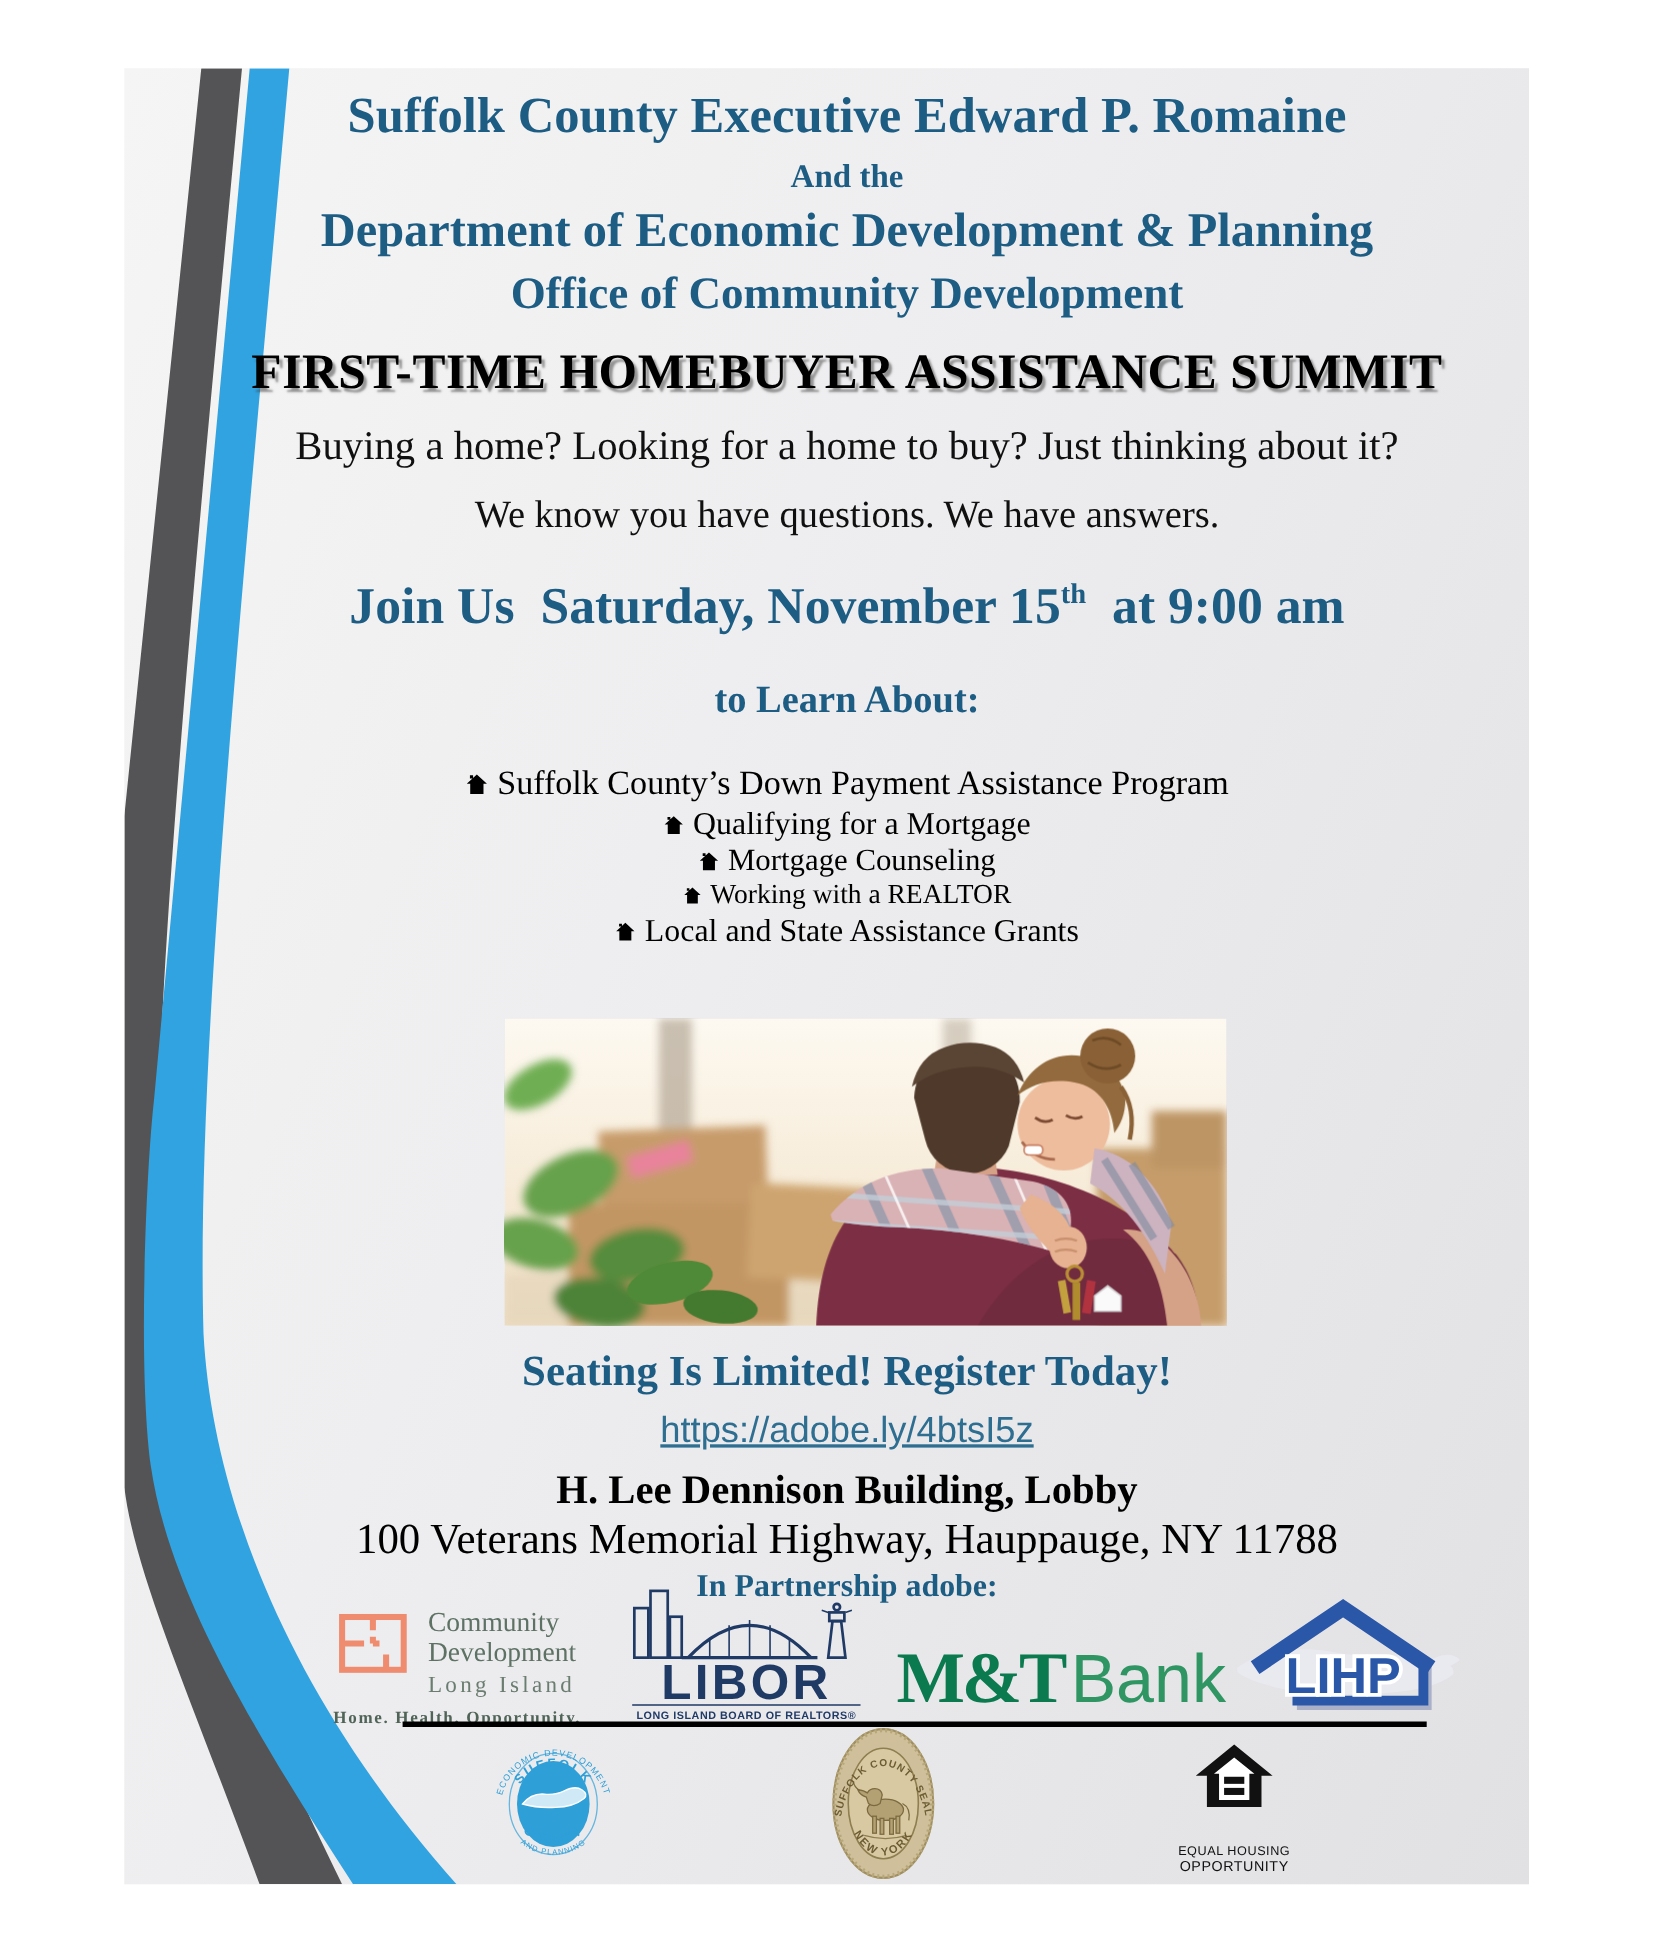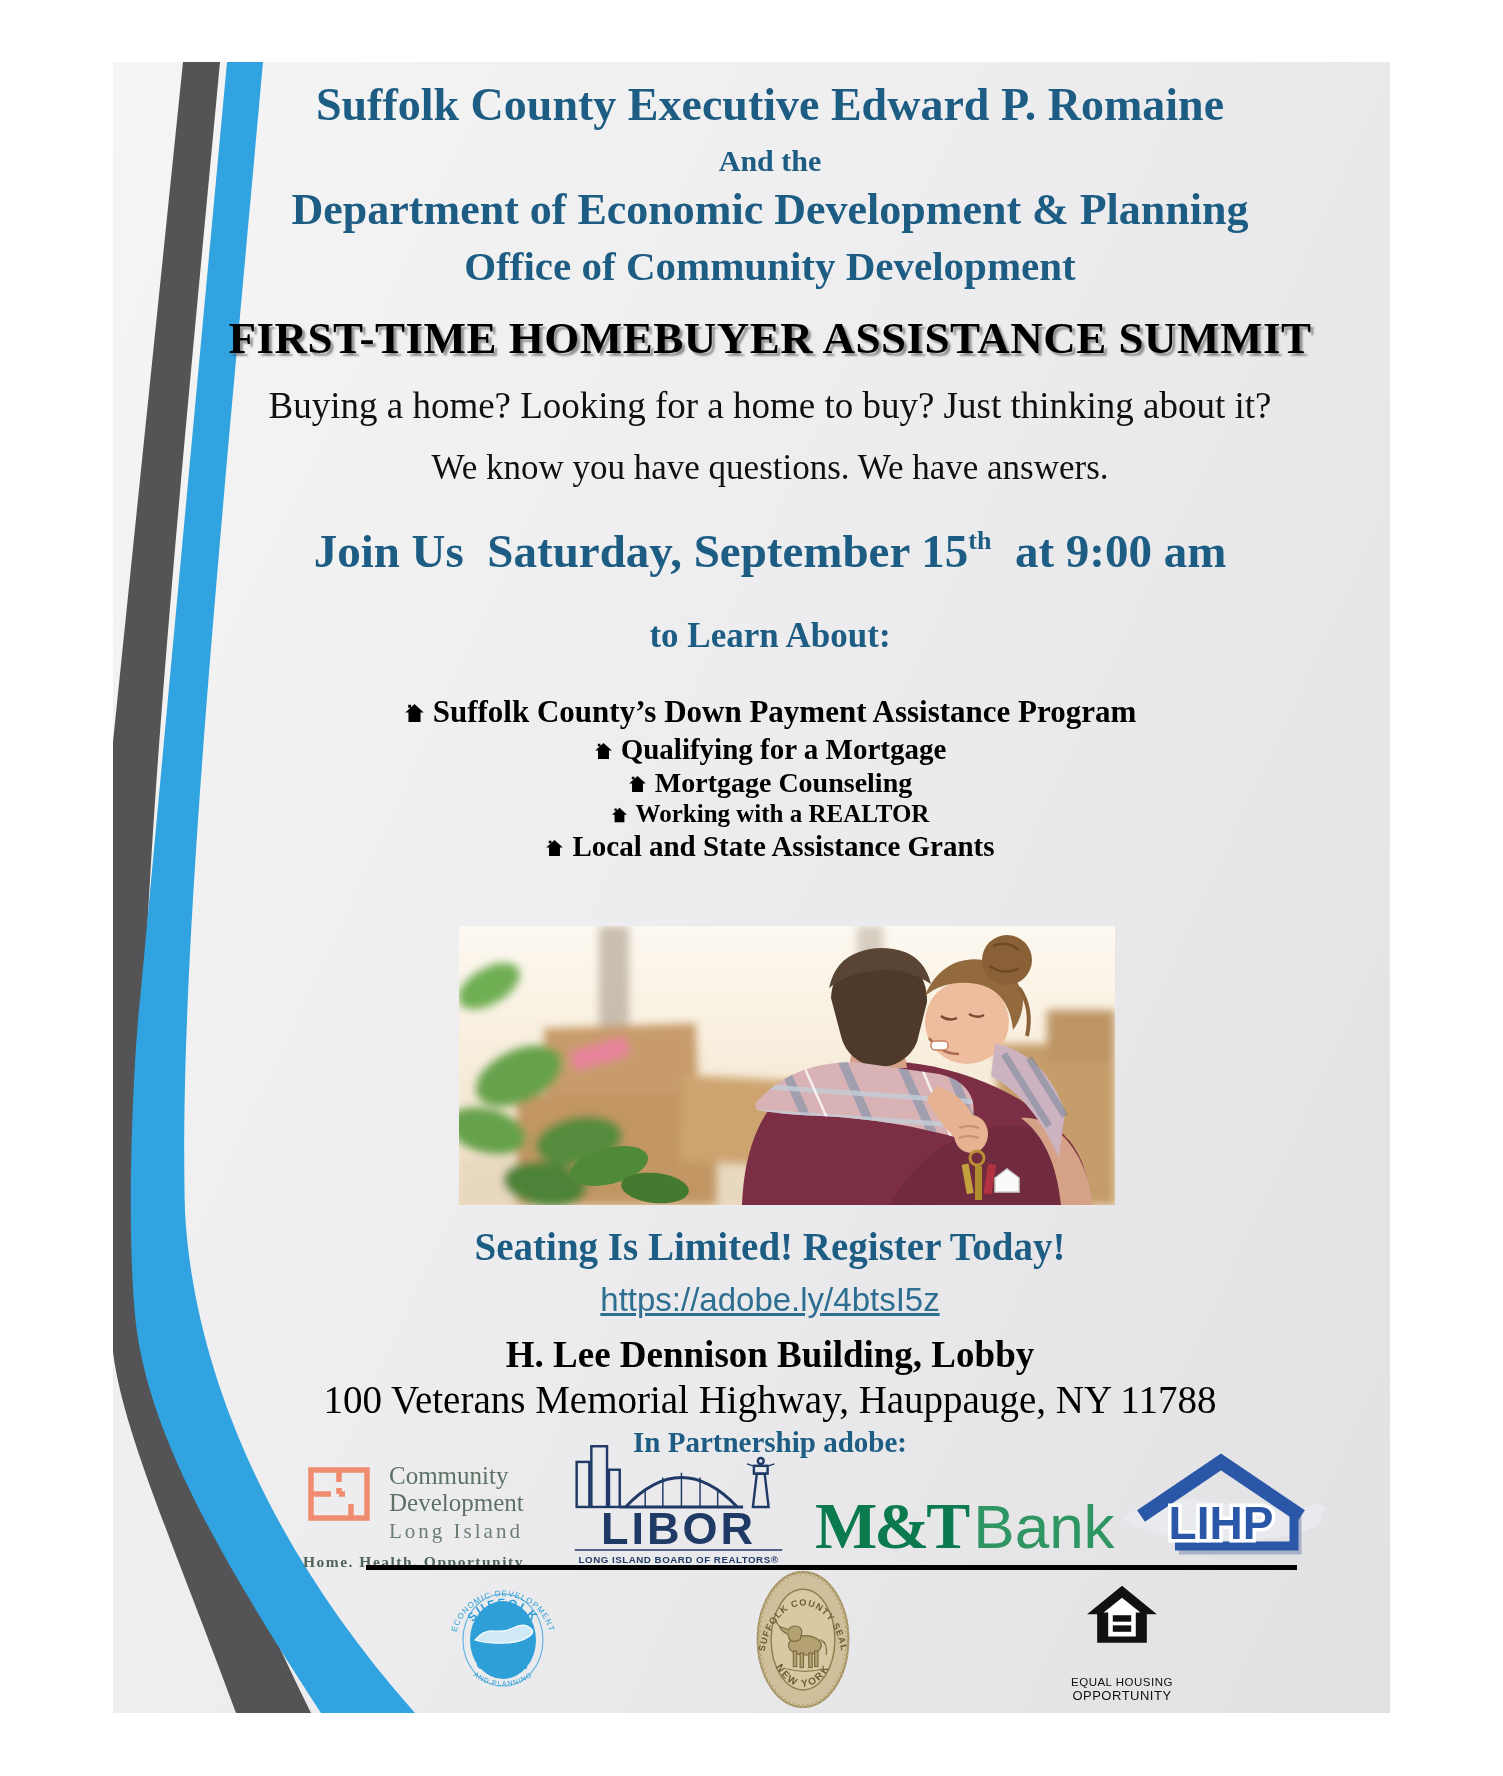--- a/index.html
+++ b/index.html
@@ -14,21 +14,21 @@
   .hdr2{top:82px;font-size:30px;font-weight:700;}
   .hdr3{top:122px;font-size:44px;font-weight:700;}
   .hdr4{top:180px;font-size:41px;font-weight:700;}
   .title{top:250px;font-size:45px;font-weight:700;color:#000;
          text-shadow:3px 3px 2px rgba(70,70,70,0.55);letter-spacing:0.5px;}
   .intro1{top:322px;font-size:37px;color:#101010;}
   .intro2{top:386px;font-size:35px;color:#101010;}
   .join{top:462px;font-size:47px;font-weight:700;}
   .join sup{font-size:26px;vertical-align:18px;}
   .learn{top:554px;font-size:35px;font-weight:700;}
-  .bullet{position:absolute;left:82px;width:1150px;text-align:center;font-weight:700;color:#000;white-space:nowrap;}
+  .bullet{position:absolute;left:82px;width:1150px;text-align:center;font-weight:400;color:#000;white-space:nowrap;}
   .bullet .house{display:inline-block;vertical-align:-2px;margin-right:8px;}
   .b1{top:632px;font-size:31px;}
   .b2{top:671px;font-size:29px;}
   .b3{top:705px;font-size:28px;}
   .b4{top:738px;font-size:25px;}
   .b5{top:768px;font-size:29px;}
   .photo{position:absolute;left:346px;top:864px;width:656px;height:279px;}
   .seating{top:1162px;font-size:39px;font-weight:700;}
   .url{top:1219px;font-size:33px;font-family:"Liberation Sans",sans-serif;}
   .url a{color:#2e6e91;text-decoration:underline;}
@@ -70,21 +70,21 @@
     <div class="line hdr1 teal">Suffolk County Executive Edward P. Romaine</div>
     <div class="line hdr2 teal">And the</div>
     <div class="line hdr3 teal">Department of Economic Development &amp; Planning</div>
     <div class="line hdr4 teal">Office of Community Development</div>
 
     <div class="line title">FIRST-TIME HOMEBUYER ASSISTANCE SUMMIT</div>
 
     <div class="line intro1">Buying a home? Looking for a home to buy? Just thinking about it?</div>
     <div class="line intro2">We know you have questions. We have answers.</div>
 
-    <div class="line join teal"><span class="prewrap">Join Us  Saturday, September 15</span><sup>th</sup><span class="prewrap">  at 9:00 am</span></div>
+    <div class="line join teal"><span class="prewrap">Join Us  Saturday, November 15</span><sup>th</sup><span class="prewrap">  at 9:00 am</span></div>
 
     <div class="line learn teal">to Learn About:</div>
 
     <div class="bullet b1">
       <svg class="house" width="21" height="21" viewBox="0 0 16 16">
           <path d="M3.2,1.4 L5.4,1.4 L5.4,3.6 L3.2,3.6 Z M8,0.8 L15,7.2 L12.6,7.2 L12.6,14.4 L3.4,14.4 L3.4,7.2 L1,7.2 Z" fill="#000"></path>
         </svg><span>Suffolk County’s Down Payment Assistance Program</span>
     </div>
     <div class="bullet b2">
       <svg class="house" width="19" height="19" viewBox="0 0 16 16">

